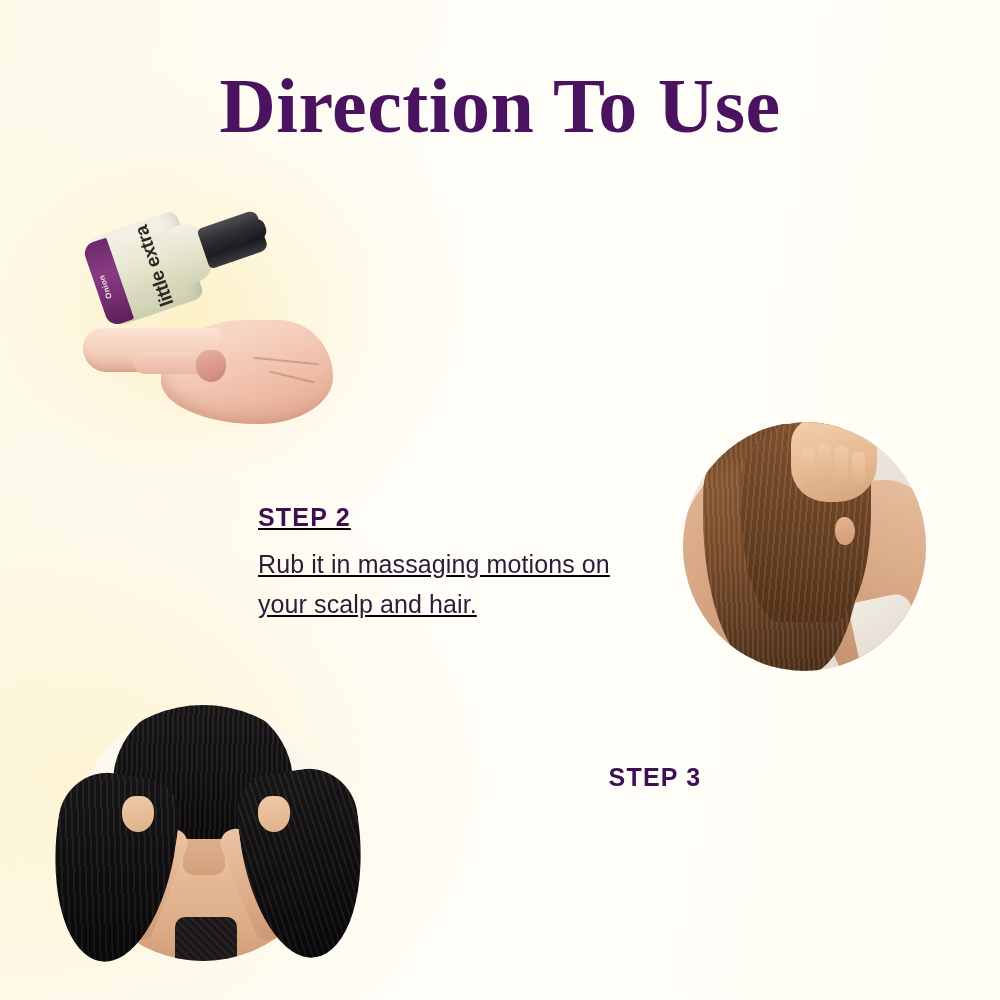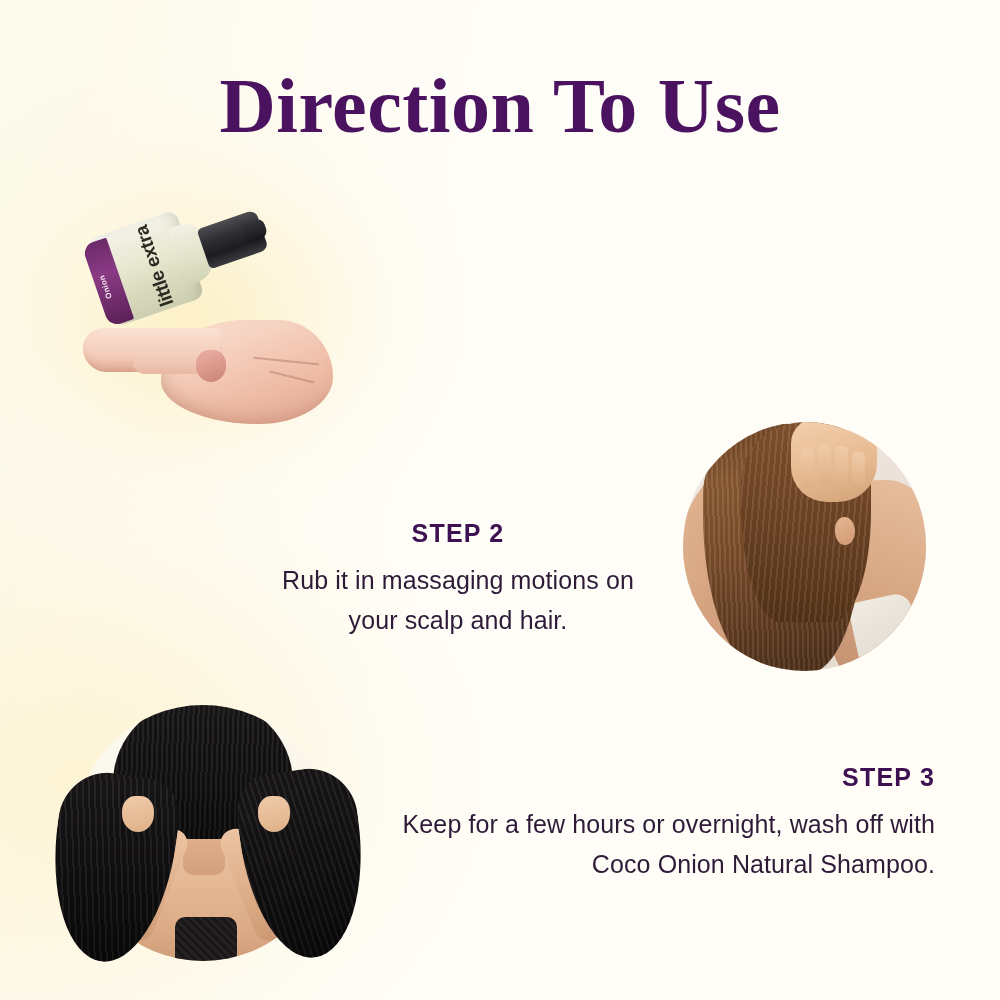--- a/index.html
+++ b/index.html
@@ -63,30 +63,31 @@
   #step1-text {
     position: absolute;
     left: 375px;
     top: 243px;
     width: 430px;
     text-align: left;
   }
   #step2-text {
     position: absolute;
     right: 390px;
-    top: 519px;
+    top: 503px;
     width: 400px;
-    text-align: center;
+    text-align: left;
+    text-decoration: underline;
   }
   #step3-text {
     position: absolute;
     left: 375px;
     top: 763px;
     width: 560px;
-    text-align: right;
+    text-align: center;
   }
 
   
   .photo-circle {
     position: absolute;
     border-radius: 50%;
     overflow: hidden;
   }
 
   
@@ -578,16 +579,15 @@
     </div>
     <div class="s3-strand left"></div>
     <div class="s3-strand right"></div>
     <div class="s3-hand left"></div>
     <div class="s3-hand right"></div>
     <span class="sr-only">Smiling woman holding her long black hair</span>
   </div>
 
   <div id="step3-text">
     <p class="step-label">STEP 3</p>
-    <p class="step-body">Keep for a few hours or overnight, wash off with Coco Onion Natural Shampoo.</p>
   </div>
 
 </div>
 
 </body></html>

